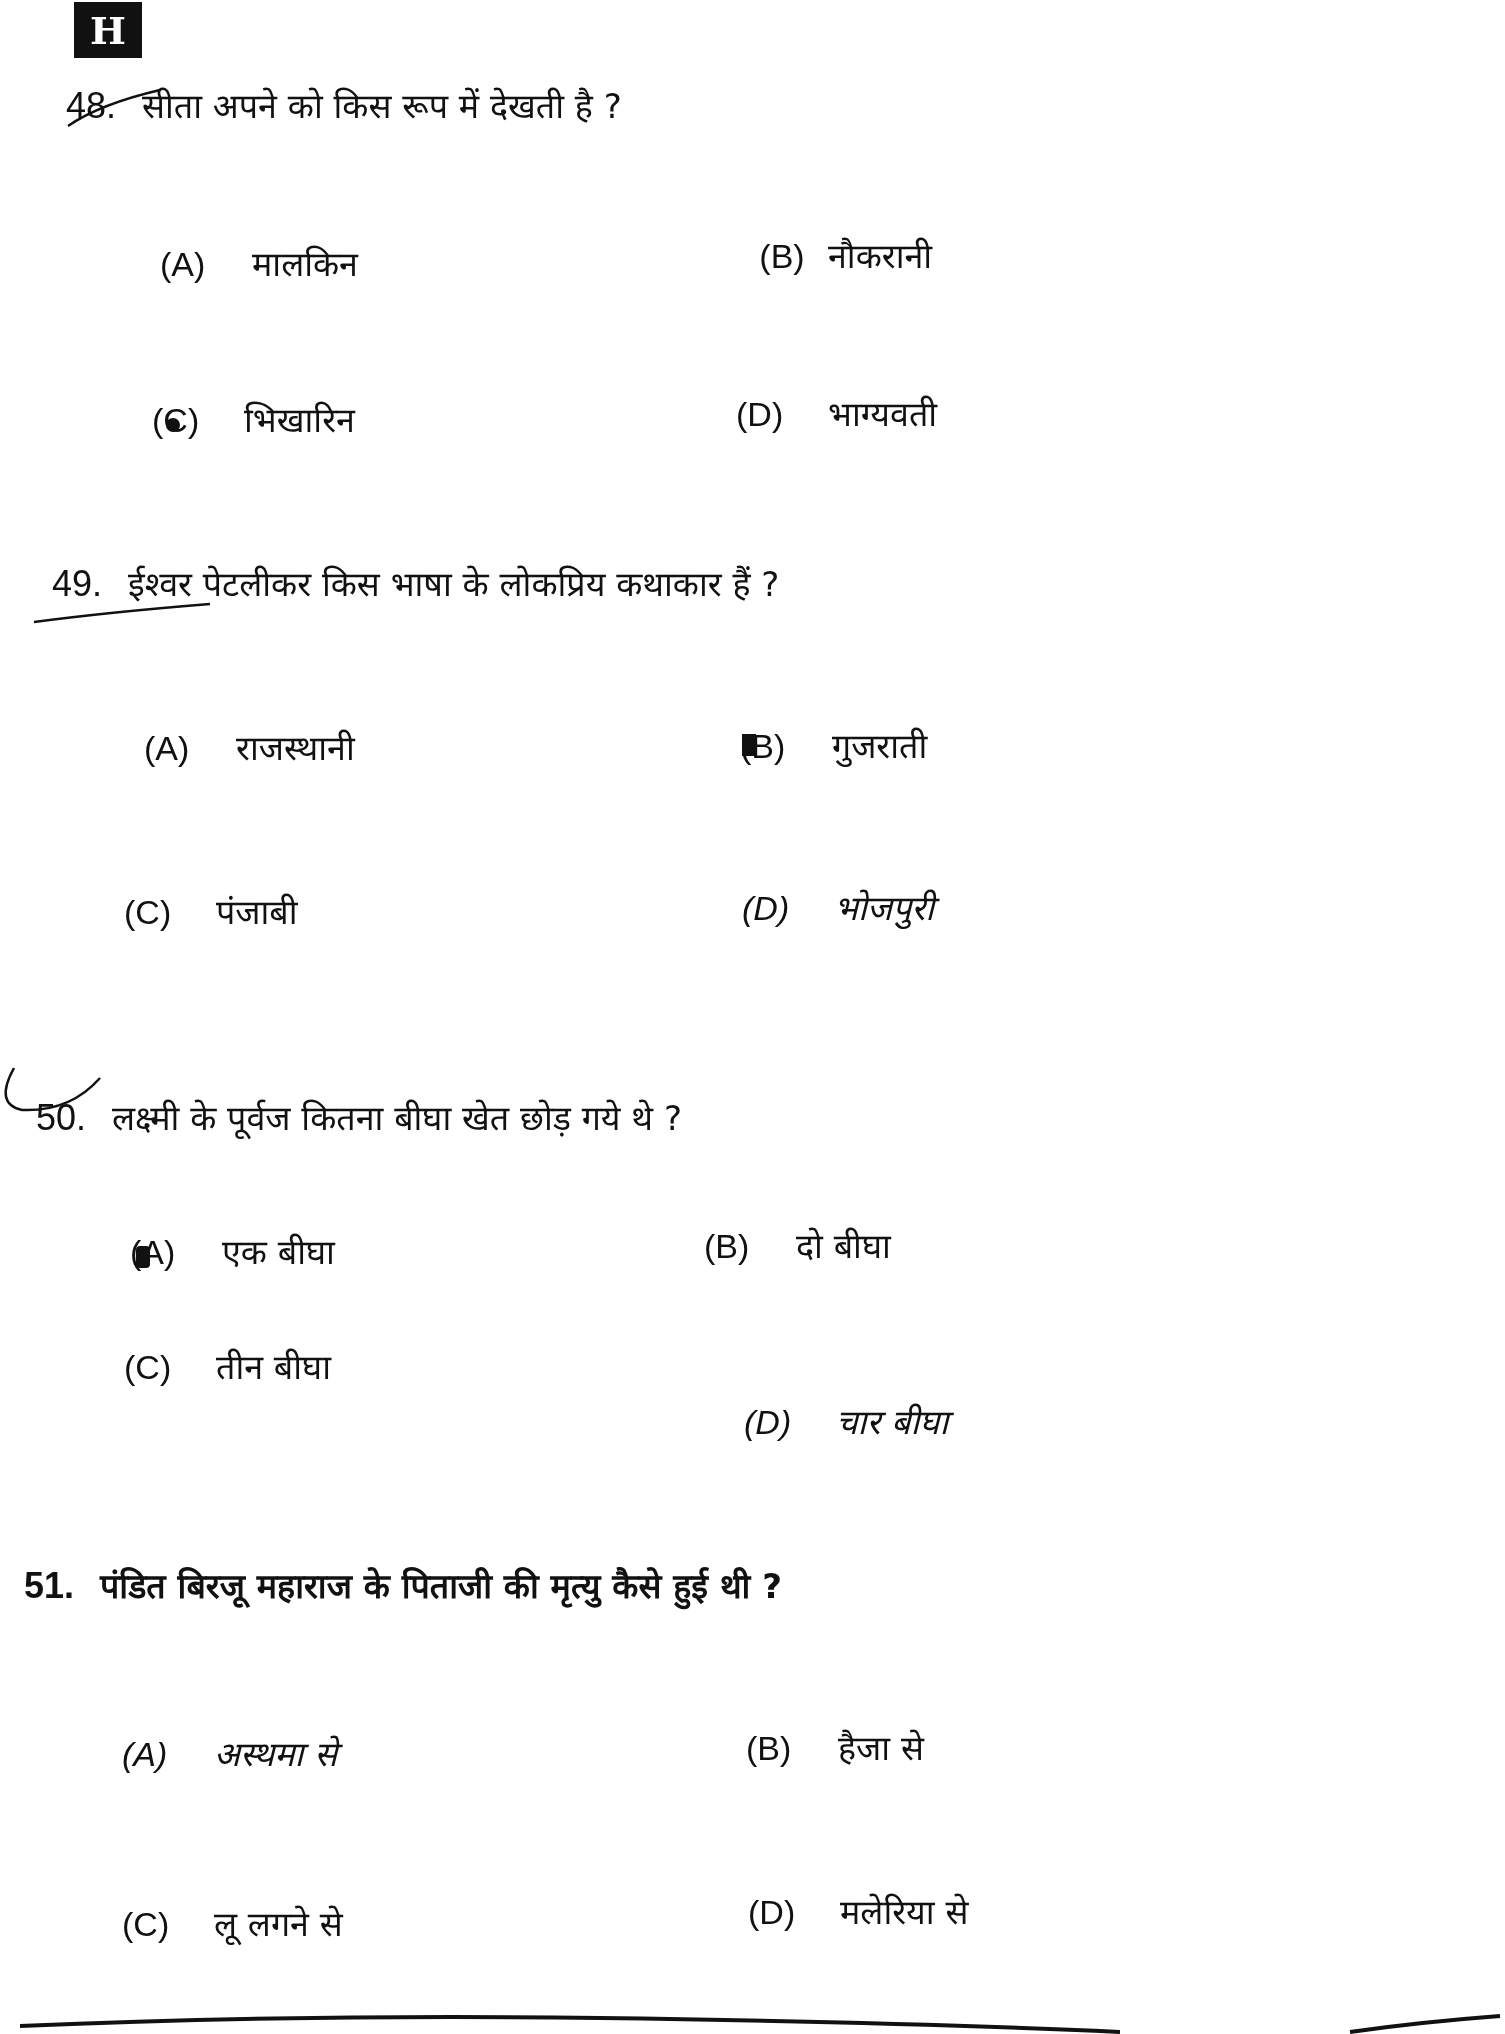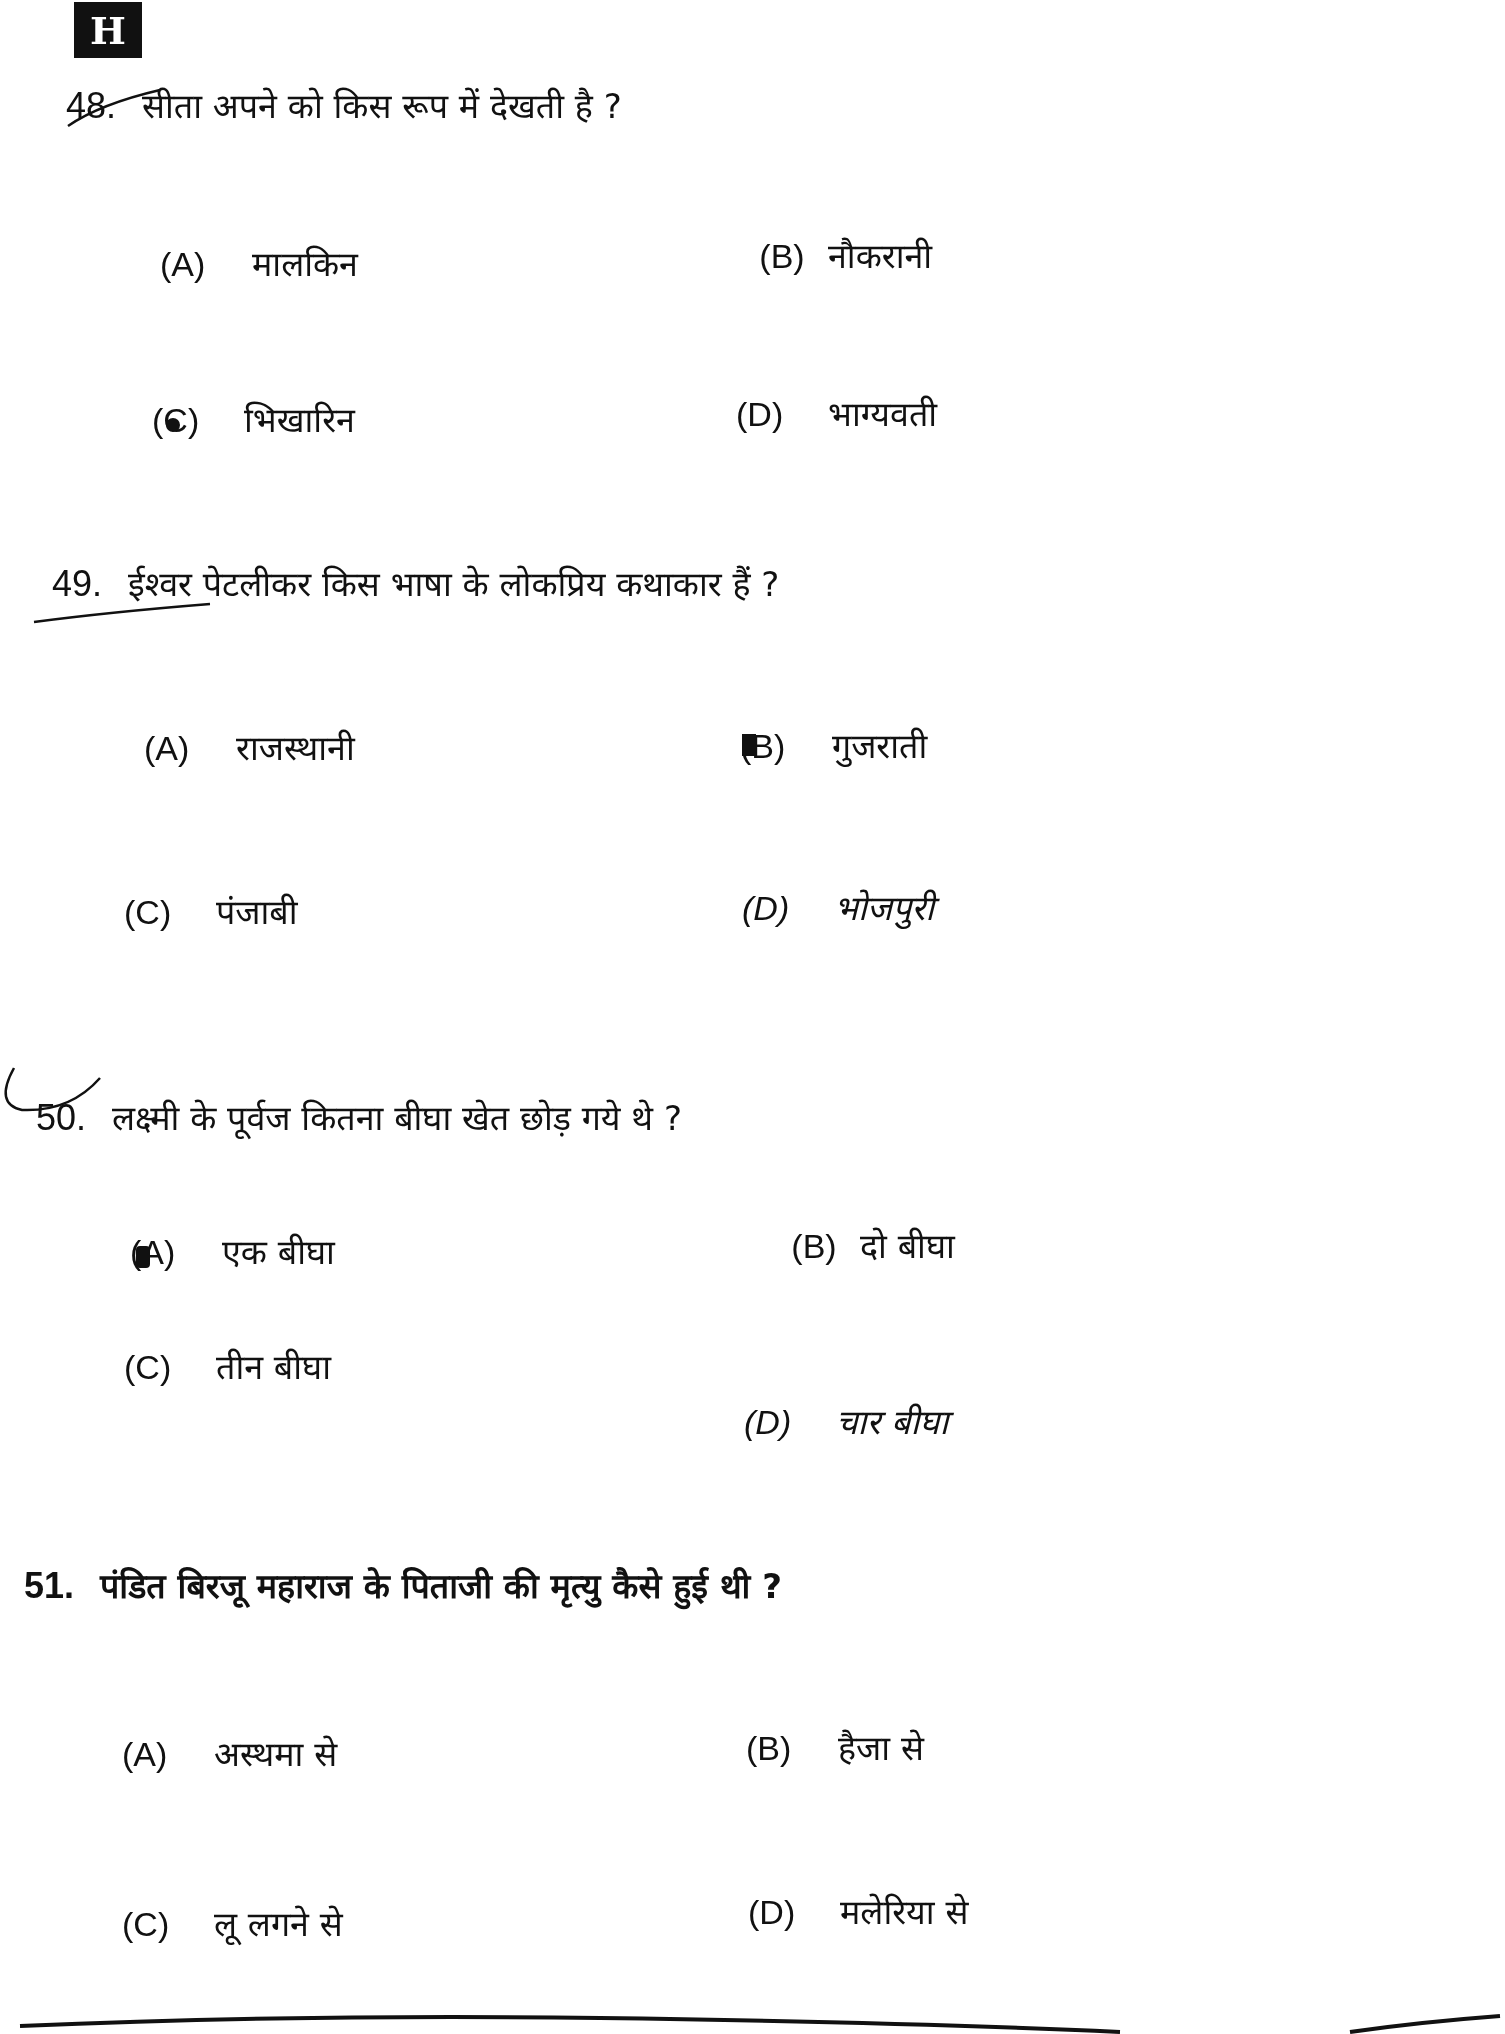--- a/index.html
+++ b/index.html
@@ -48,29 +48,29 @@
 <div class="opt" style="left:742px; top:884px;font-style:italic;"><span class="lbl">(D)</span><span>भोजपुरी</span></div>
 <div class="mark" style="left:742px; top:734px; width:14px; height:22px; background:#111;"></div>
 
 <div class="q" style="left:36px; top:1054px;margin-top:40px;">
   <span class="num">50.</span><span>लक्ष्मी के पूर्वज कितना बीघा खेत छोड़ गये थे ?</span>
 </div>
 <svg class="mark" style="left:0px; top:1060px;" width="110" height="60">
     <path d="M14 8 Q-6 44 22 50 Q70 52 100 18" stroke="#111" stroke-width="2.5" fill="none"></path>
   </svg>
 <div class="opt" style="left:130px; top:1228px;"><span class="lbl">(A)</span><span>एक बीघा</span></div>
-<div class="opt" style="left:768px; top:1222px;text-align:center;"><span class="lbl">(B)</span><span>दो बीघा</span></div>
+<div class="opt" style="left:704px; top:1222px;"><span class="lbl">(B)</span><span>दो बीघा</span></div>
 <div class="opt" style="left:124px; top:1343px;"><span class="lbl">(C)</span><span>तीन बीघा</span></div>
 <div class="opt" style="left:744px; top:1398px;font-style:italic;"><span class="lbl">(D)</span><span>चार बीघा</span></div>
 <div class="mark" style="left:136px; top:1246px; width:14px; height:22px; background:#111; border-radius:4px;"></div>
 
 <div class="q" style="left:24px; top:1562px;font-weight:bold;">
   <span class="num">51.</span><span>पंडित बिरजू महाराज के पिताजी की मृत्यु कैसे हुई थी ?</span>
 </div>
-<div class="opt" style="left:122px; top:1730px;"><span class="lbl">(A)</span><span>अस्थमा से</span></div>
+<div class="opt" style="left:122px; top:1730px;font-style:italic;"><span class="lbl">(A)</span><span>अस्थमा से</span></div>
 <div class="opt" style="left:746px; top:1724px;"><span class="lbl">(B)</span><span>हैजा से</span></div>
 <div class="opt" style="left:122px; top:1900px;"><span class="lbl">(C)</span><span>लू लगने से</span></div>
 <div class="opt" style="left:748px; top:1888px;"><span class="lbl">(D)</span><span>मलेरिया से</span></div>
 
 <svg class="rule" width="1505" height="24">
   <path d="M20 16 Q300 4 600 8 Q900 12 1120 22" stroke="#111" stroke-width="4" fill="none"></path>
   <path d="M1350 22 Q1420 12 1500 6" stroke="#111" stroke-width="4" fill="none"></path>
 </svg>
 
 </body></html>

